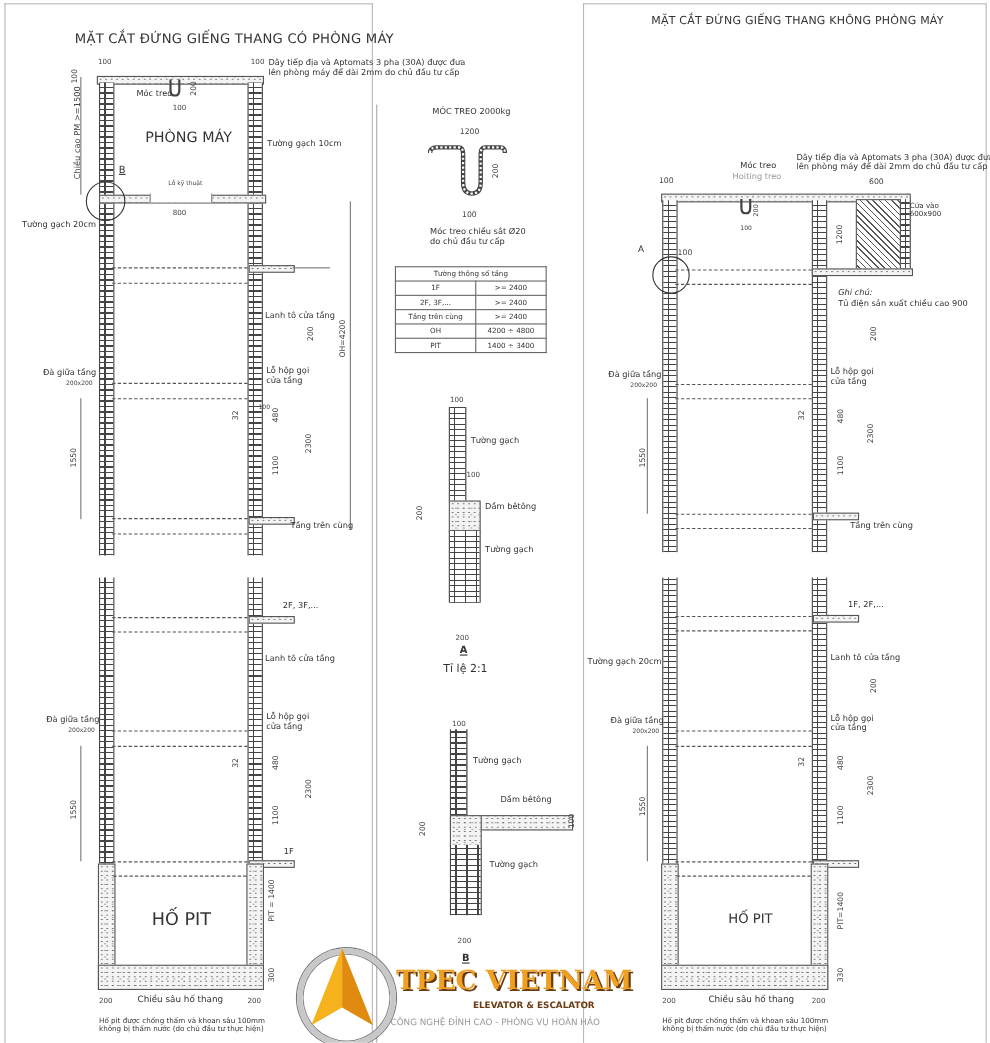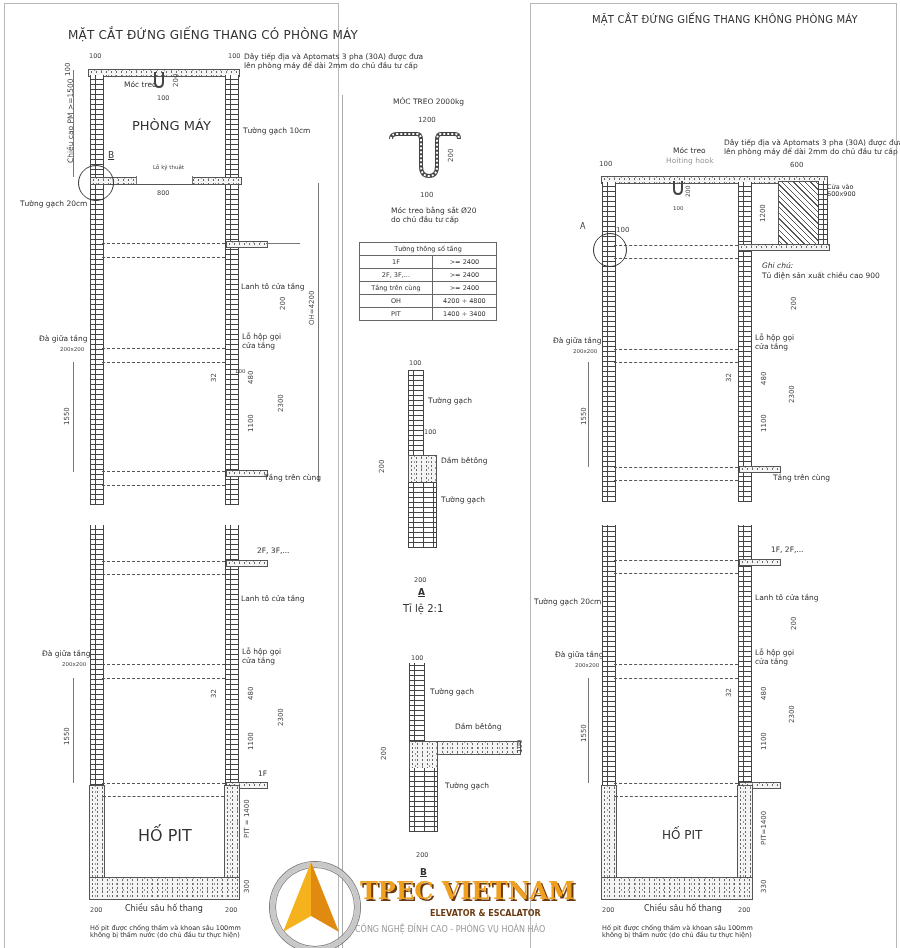--- a/index.html
+++ b/index.html
@@ -154,21 +154,21 @@
   <div class="dim" style="left:418px;top:116px;font-size:7px;">1200</div>
   <div class="abs" style="left:389px;top:124px;width:72px;height:60px;">
     <svg width="72" height="60" viewBox="0 0 72 60">
       <path d="M2 15 Q2 10 8 10 H28 Q32 10 32 16 V42 Q32 52 40 52 Q48 52 48 42 V16 Q48 10 52 10 H66 Q70 10 70 15" fill="none" stroke="#444" stroke-width="4"></path>
       <path d="M2 15 Q2 10 8 10 H28 Q32 10 32 16 V42 Q32 52 40 52 Q48 52 48 42 V16 Q48 10 52 10 H66 Q70 10 70 15" fill="none" stroke="#fff" stroke-width="2" stroke-dasharray="2 2"></path>
     </svg>
   </div>
   <div class="vdim" style="left:447px;top:162px;">200</div>
   <div class="dim" style="left:420px;top:191px;font-size:7px;">100</div>
   <div class="lbl" style="left:391px;top:207px;">
-    <span>Móc treo bằng sắt Ø20</span><br>
+    <span>Móc treo chiều sắt Ø20</span><br>
     <span>do chủ đầu tư cấp</span>
   </div>
 
   <table class="params" style="left:359px;top:242px;width:138px;">
     <tbody>
         <tr>
           <th colspan="2">Tường thông số tầng</th>
         </tr>
     <tr>
           <td>1F</td>
@@ -221,21 +221,21 @@
 </div>
 
 <div>
   <div class="title" style="left:592px;top:14px;font-size:10px;">MẶT CẮT ĐỨNG GIẾNG THANG KHÔNG PHÒNG MÁY</div>
 
   <div class="lbl" style="left:724px;top:139px;">
     <span>Dây tiếp địa và Aptomats 3 pha (30A) được đưa</span><br>
     <span>lên phòng máy để dài 2mm do chủ đầu tư cấp</span>
   </div>
   <div class="lbl" style="left:673px;top:147px;">Móc treo</div>
-  <div class="lbl" style="left:666px;top:157px;color:#999;">Hoiting hook</div>
+  <div class="lbl" style="left:666px;top:157px;color:#999;">Hoiting treo</div>
   <div class="dim" style="left:599px;top:160px;font-size:7px;">100</div>
 
   <div class="concrete" style="left:601px;top:176px;width:225px;height:6px;"></div>
   <div class="abs" style="left:672px;top:180px;width:12px;height:14px;">
     <svg width="12" height="14" viewBox="0 0 12 14">
         <path d="M2 0 V8 Q2 13 6 13 Q10 13 10 8 V0" fill="none" stroke="#444" stroke-width="2"></path>
       </svg>
   </div>
   <div class="vdim" style="left:684px;top:197px;font-size:6px;">200</div>
   <div class="dim" style="left:673px;top:205px;font-size:5.5px;">100</div>

